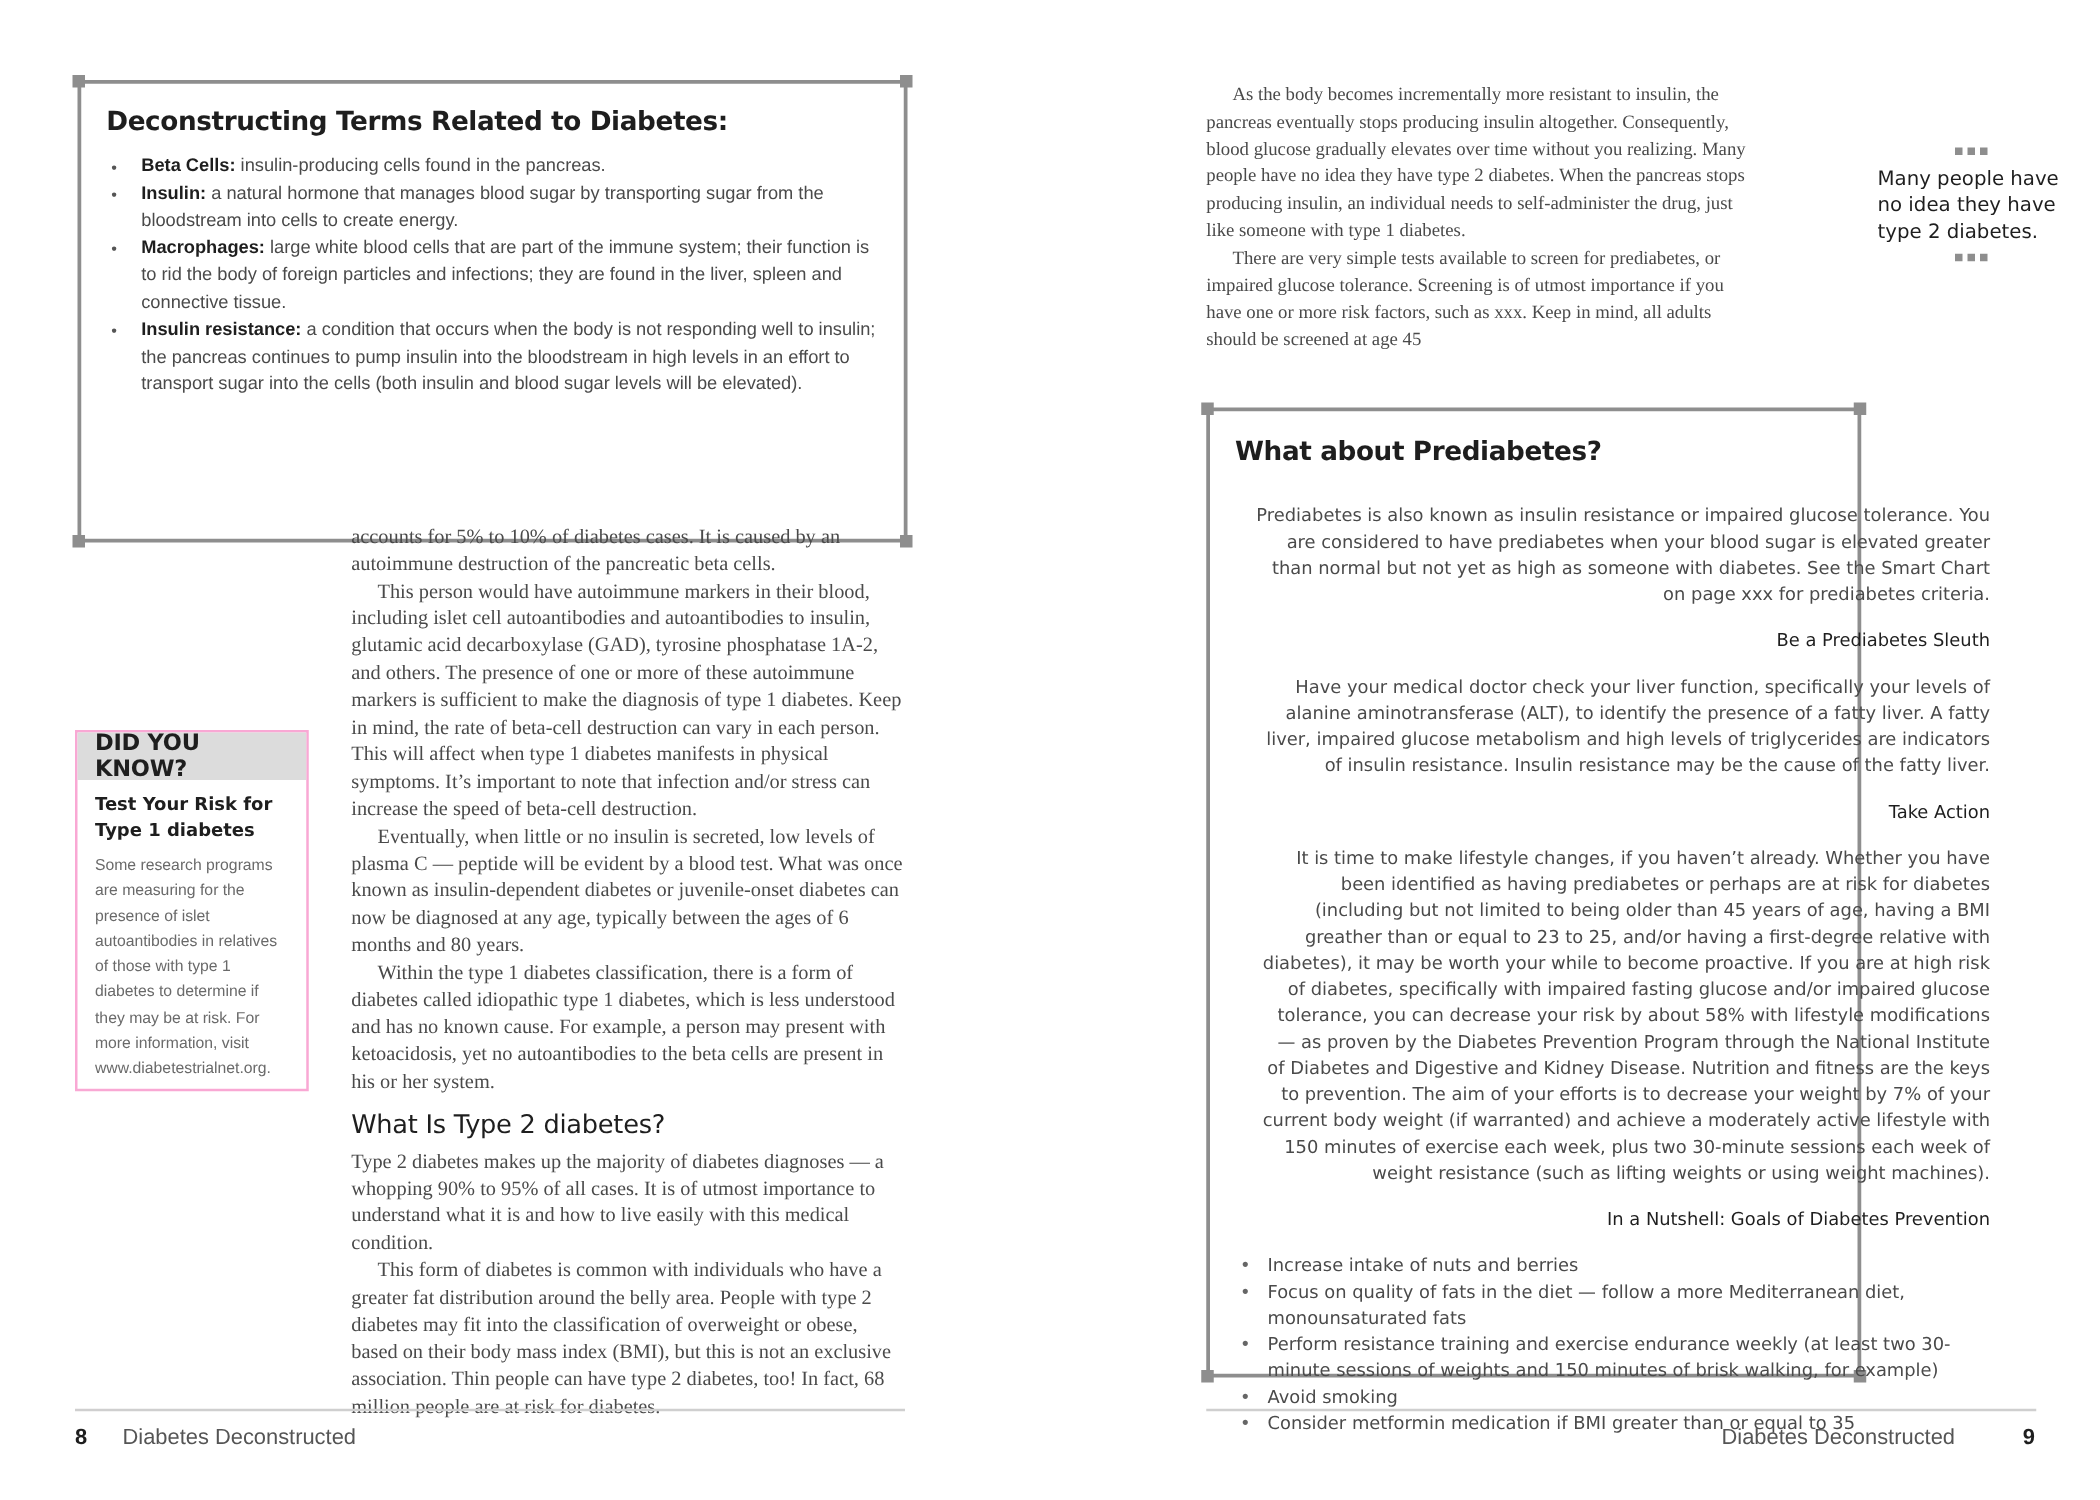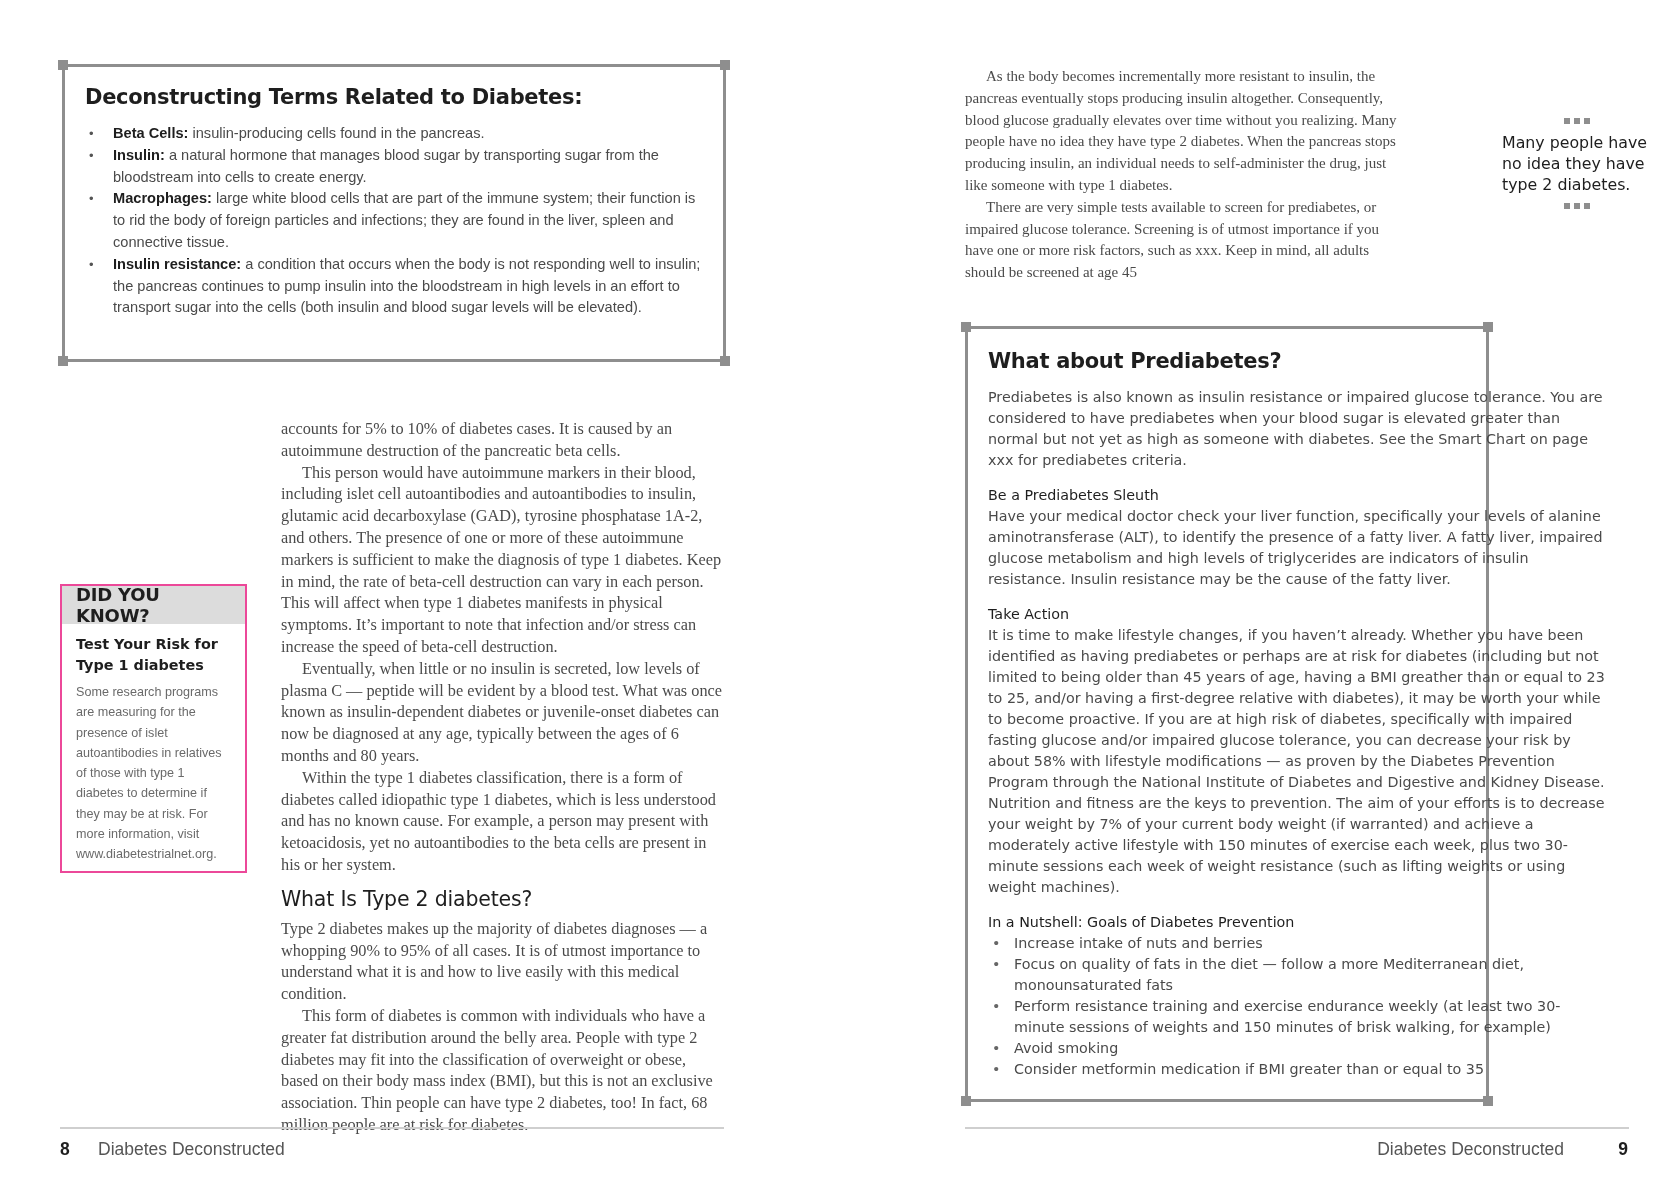--- a/index.html
+++ b/index.html
@@ -7,29 +7,29 @@
 
   
   .frame { position:absolute; border:3px solid #8e8e8e; box-sizing:border-box; }
   .frame .corner { position:absolute; width:10px; height:10px; background:#8e8e8e; }
   .frame .c-tl { left:-7px; top:-7px; }
   .frame .c-tr { right:-7px; top:-7px; }
   .frame .c-bl { left:-7px; bottom:-7px; }
   .frame .c-br { right:-7px; bottom:-7px; }
 
   
-  #terms-box { left:62px; top:64px; width:664px; height:298px; }
+  #terms-box { left:62px; top:64px; width:664px; height:370px; }
   #terms-box h2 { position:absolute; left:20px; top:18px; margin:0; font-family:"DejaVu Sans", sans-serif; font-weight:bold; font-size:21px; color:#1e1e1e; letter-spacing:-0.3px; }
   #terms-list { position:absolute; left:22px; top:56px; width:620px; margin:0; padding:0; list-style:none; }
   #terms-list li { position:relative; padding-left:26px; font-family:"Liberation Sans", sans-serif; font-size:14.6px; line-height:21.8px; color:#4a4a4a; }
   #terms-list li::before { content:"•"; position:absolute; left:2px; top:0; color:#555; font-size:13px; }
   #terms-list li b { color:#1e1e1e; font-weight:bold; }
 
   
-  #dyk { position:absolute; left:60px; top:584px; width:187px; height:289px; border:2px solid #ec4899; box-sizing:border-box; background:#fff; }
+  #dyk { position:absolute; left:60px; top:584px; width:187px; height:289px; border:2px solid #f9a8d4; box-sizing:border-box; background:#fff; }
   #dyk .dyk-head { background:#dcdcdc; height:38px; padding:0 14px; display:flex; align-items:center; font-family:"DejaVu Sans", sans-serif; font-weight:bold; font-size:18px; color:#1e1e1e; letter-spacing:-0.2px; }
   #dyk .dyk-title { margin:10px 14px 0 14px; font-family:"DejaVu Sans", sans-serif; font-weight:bold; font-size:14.4px; line-height:21px; color:#1e1e1e; }
   #dyk .dyk-body { margin:6px 12px 0 14px; font-family:"Liberation Sans", sans-serif; font-size:12.6px; line-height:20.3px; color:#6a6a6a; }
 
   
   #left-col { position:absolute; left:281px; top:392px; width:445px; font-family:"Liberation Serif", serif; font-size:16.3px; line-height:21.8px; color:#4a4a4a;margin-top:26px; }
   #left-col p { margin:0; }
   #left-col p.indent { text-indent:21px; }
   #left-col h3 { margin:10px 0 6px 0; font-family:"DejaVu Sans", sans-serif; font-weight:normal; font-size:20.5px; color:#1e1e1e; letter-spacing:-0.2px; line-height:26px; }
 
@@ -41,21 +41,21 @@
   
   #pullquote { position:absolute; left:1502px; top:118px; width:150px; text-align:left; }
   #pullquote .dots { display:flex; justify-content:center; gap:4px; }
   #pullquote .dots span { width:6px; height:6px; background:#8e8e8e; display:block; }
   #pullquote .pq-text { margin:8px 0 8px 0; font-family:"DejaVu Sans", sans-serif; font-size:15.8px; line-height:21px; color:#1e1e1e; }
 
   
   #pre-box { left:965px; top:326px; width:524px; height:776px; }
   #pre-box h2 { position:absolute; left:20px; top:20px; margin:0; font-family:"DejaVu Sans", sans-serif; font-weight:bold; font-size:21px; color:#1e1e1e; letter-spacing:-0.3px; }
   #pre-content { position:absolute; left:20px; top:58px; width:620px; font-family:"DejaVu Sans", sans-serif; font-size:14.3px; line-height:21px; color:#4a4a4a; }
-  #pre-content p { margin:0; }
+  #pre-content p { margin:16px;text-align:right; }
   #pre-content .sub { color:#1e1e1e; margin-top:14px; }
   #goals-list { list-style:none; margin:0; padding:0; }
   #goals-list li { position:relative; padding-left:26px; }
   #goals-list li::before { content:"•"; position:absolute; left:4px; top:0; color:#666; }
 
   
   .footer-rule { position:absolute; top:1127px; height:2px; background:#cfcfcf; }
   #rule-left { left:60px; width:664px; }
   #rule-right { left:965px; width:664px; }
   .folio { position:absolute; top:1139px; font-family:"Liberation Sans", sans-serif; font-size:17.5px; color:#555; }

